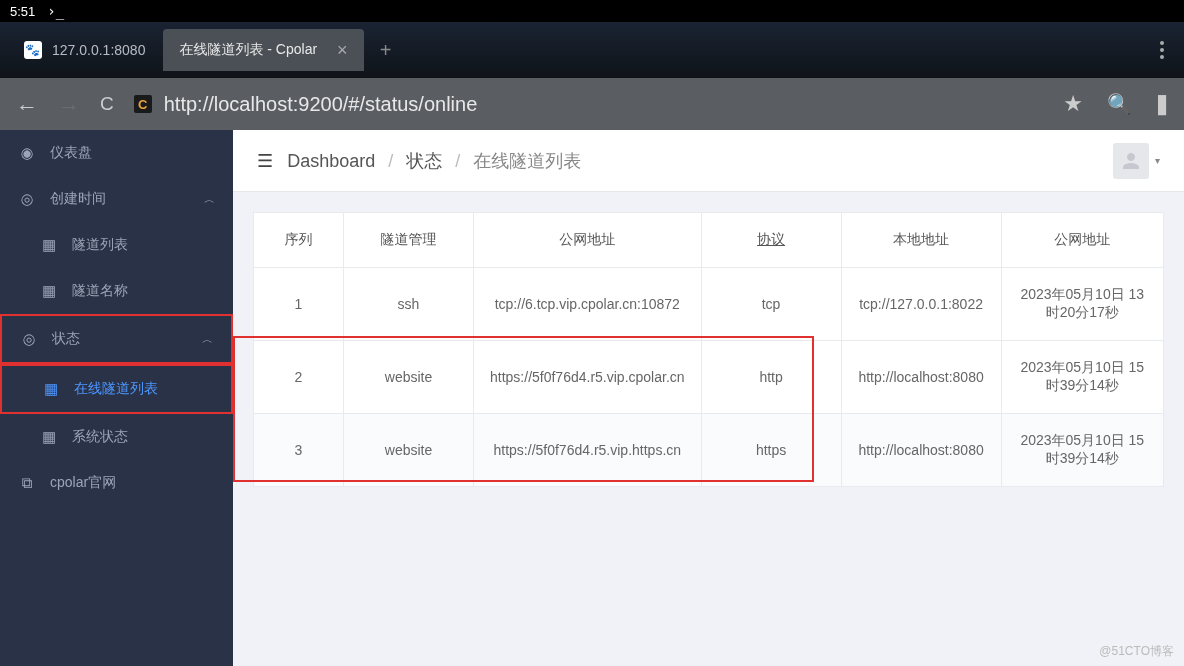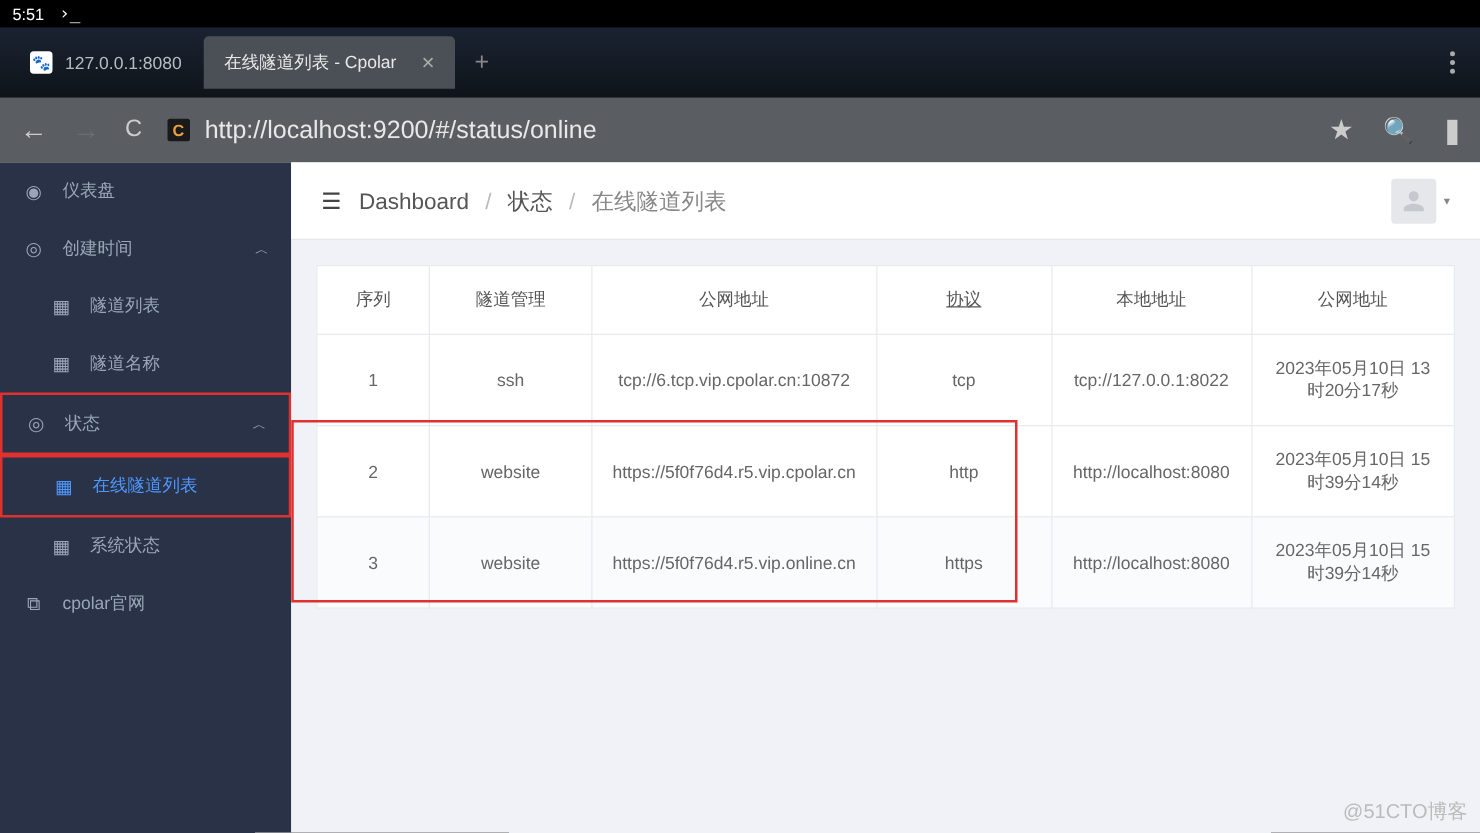--- a/index.html
+++ b/index.html
@@ -46,21 +46,21 @@
     .avatar { width: 36px; height: 36px; background: #e5e7eb; border-radius: 3px; display: flex; align-items: center; justify-content: center; }
     .avatar svg { width: 24px; height: 24px; fill: #c5c8cf; }
     
     .table-wrap { padding: 20px; }
     .data-table { width: 100%; background: #fff; border-collapse: collapse; font-size: 14px; }
     .data-table th, .data-table td { padding: 18px 16px; text-align: center; border: 1px solid #e8eaed; color: #666; vertical-align: middle; }
     .data-table th { font-weight: 500; color: #555; background: #fff; }
     .data-table td:first-child { text-align: center; }
     .row-highlight { position: absolute; border: 2px solid #e03030; pointer-events: none; }
     
-    .watermark { position: absolute; right: 10px; bottom: 6px; color: #bbb; font-size: 16px; }
+    .watermark { position: absolute; right: 10px; bottom: 6px; color: #bbb; font-size: 12px; }
   </style>
 </head>
 <body>
 
 <div class="status-bar">
   <span>5:51</span>
   <span class="prompt">›_</span>
 </div>
 
 <div class="browser-tabs">
@@ -178,21 +178,21 @@
             <td>2</td>
             <td>website</td>
             <td>https://5f0f76d4.r5.vip.cpolar.cn</td>
             <td>http</td>
             <td>http://localhost:8080</td>
             <td>2023年05月10日 15时39分14秒</td>
           </tr>
           <tr style="background:#fafbfc;">
             <td>3</td>
             <td>website</td>
-            <td>https://5f0f76d4.r5.vip.online.cn</td>
+            <td>https://5f0f76d4.r5.vip.https.cn</td>
             <td>https</td>
             <td>http://localhost:8080</td>
             <td>2023年05月10日 15时39分14秒</td>
           </tr>
         </tbody>
       </table>
       <div class="row-highlight" style="left:0px; top:144px; width:581px; height:146px;"></div>
     </div>
   </div>
 </div>

